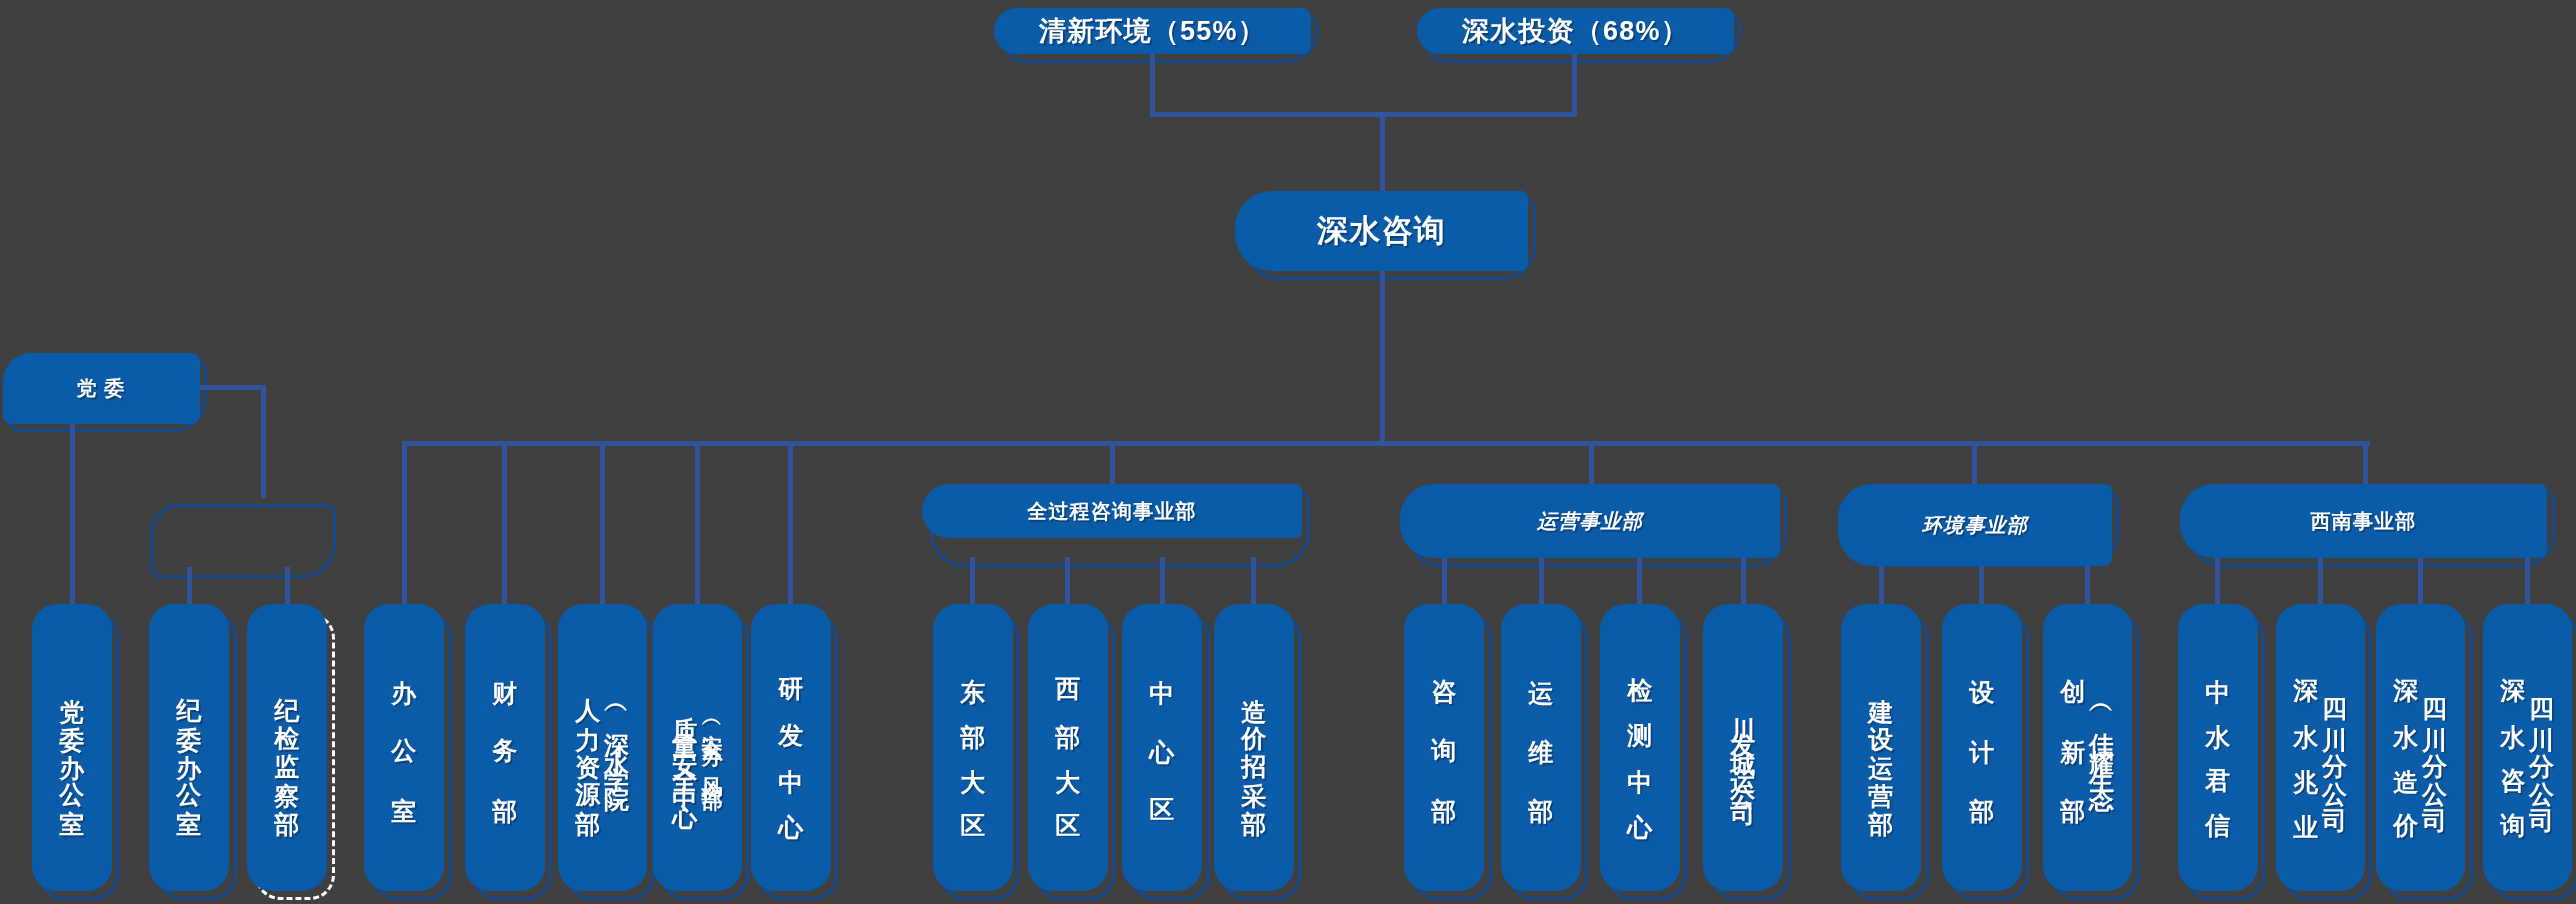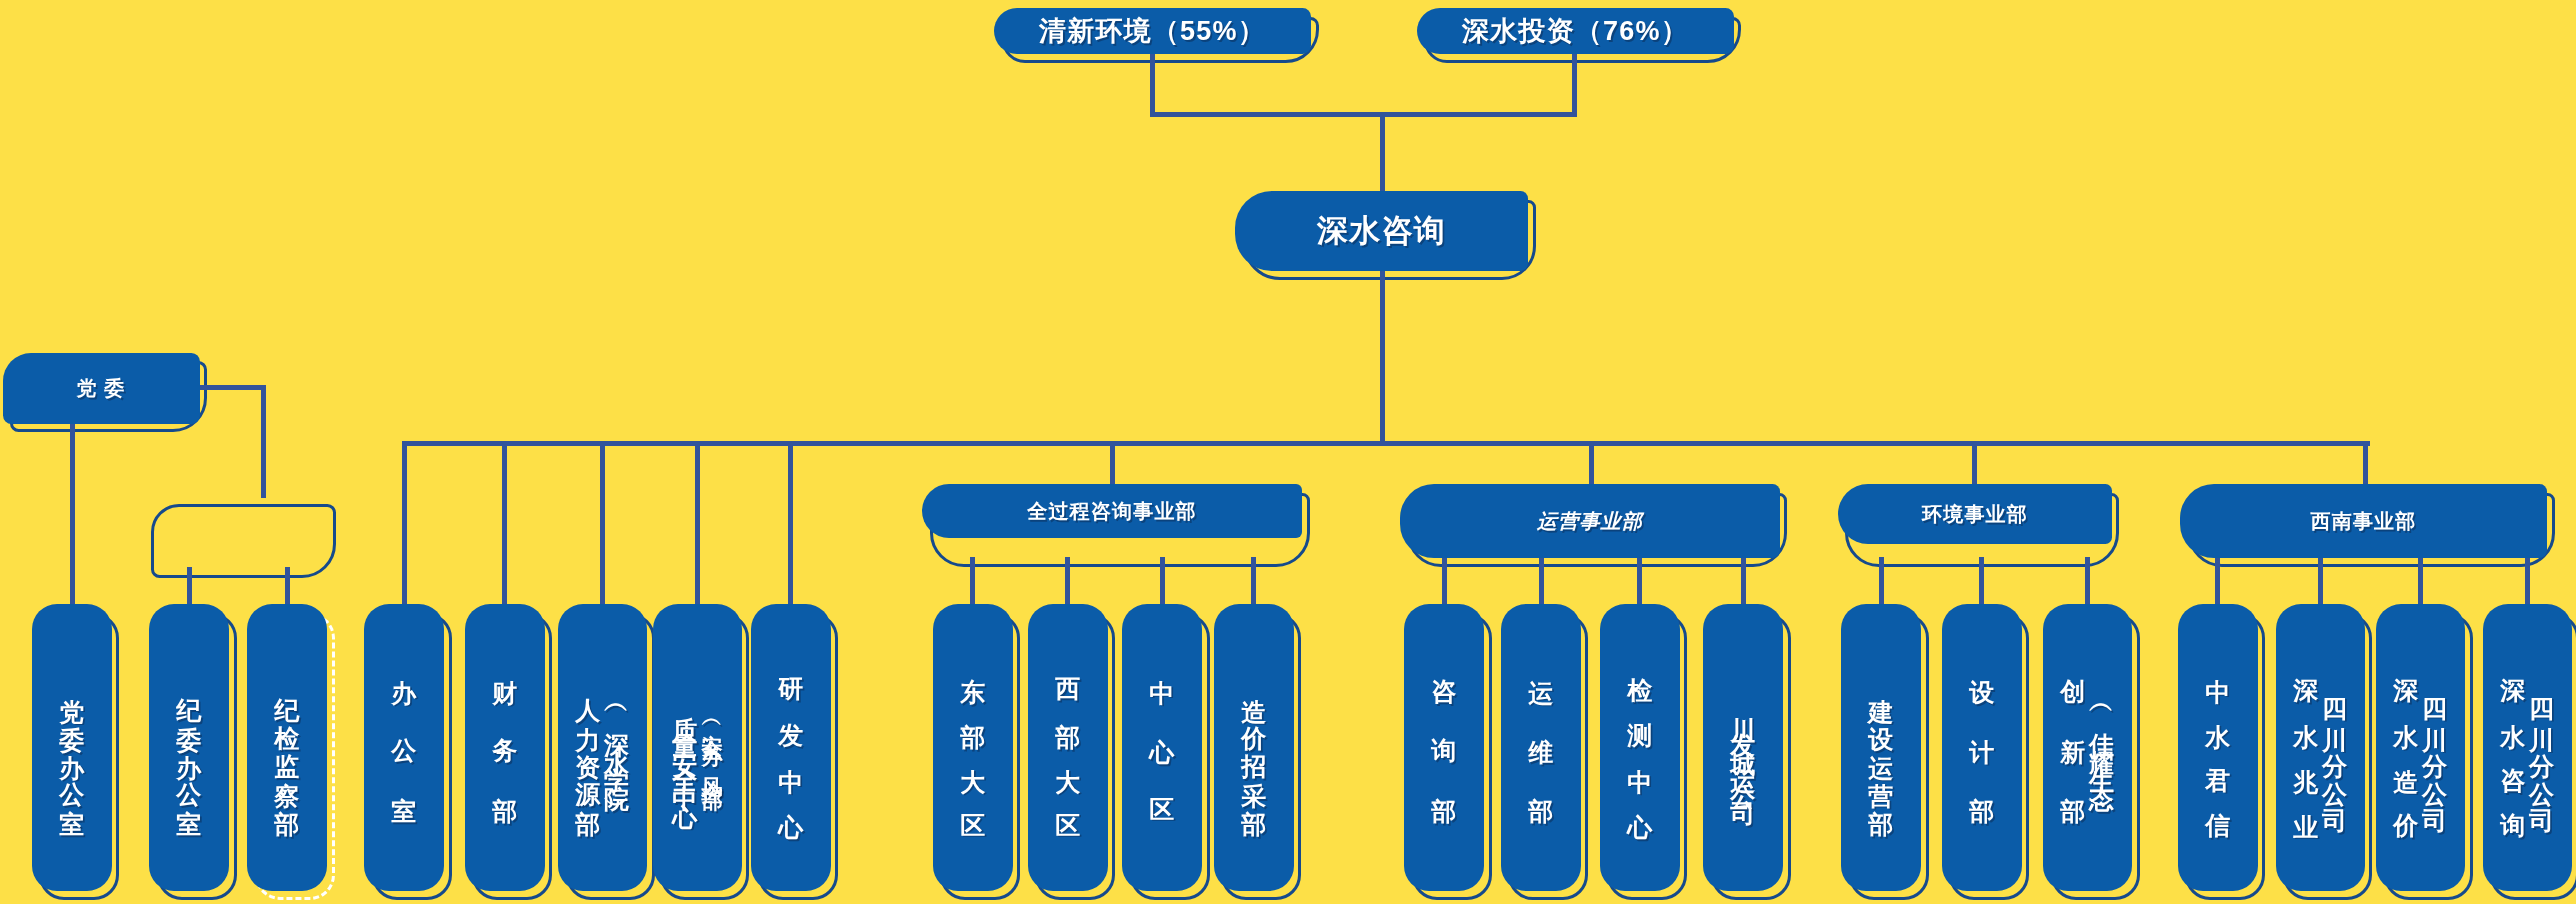--- a/index.html
+++ b/index.html
@@ -1,17 +1,17 @@
 <!DOCTYPE html>
 <html style="font-size:10px"><head>
 <meta charset="utf-8">
 <style>
   html,body{margin:0;padding:0;background:#000;}
   .canvas{
-    position:relative;width:2576px;height:905px;background:#fde047;overflow:hidden;
+    position:relative;width:2576px;height:905px;background:#404040;overflow:hidden;
     font-family:"Liberation Sans","DejaVu Sans",sans-serif;font-weight:bold;
   }
   .box{
     position:absolute;z-index:2;background:#0b5ca8;color:#ffffff;
     display:flex;align-items:center;justify-content:center;
     box-sizing:border-box;
     text-shadow:1.8px 1.8px 0 rgba(10,35,70,.45);
   }
   .shadow{
     position:absolute;z-index:0;border:3.7px solid #164a8c;box-sizing:border-box;background:transparent;
@@ -29,21 +29,21 @@
   .vcol{
     writing-mode:vertical-lr;text-orientation:mixed;white-space:nowrap;
     display:block;line-height:1.05;
   }
 </style>
 </head>
 <body>
 
 <div class="canvas" id="canvas">
   <div class="box h sh0">清新环境（55%）</div>
-  <div class="box h sh1">深水投资（76%）</div>
+  <div class="box h sh1">深水投资（68%）</div>
   <div class="box h root-box">深水咨询</div>
   <div class="box h dangwei">党 委</div>
 <div class="line" style="left: 1150px; top: 54px; width: 5px; height: 60px;"></div>
     <div class="line" style="left: 1572px; top: 54px; width: 5px; height: 60px;"></div>
     <div class="line" style="left: 1150px; top: 112px; width: 427px; height: 5px;"></div>
     <div class="line" style="left: 1380px; top: 116px; width: 5px; height: 76px;"></div>
     <div class="line" style="left: 1380px; top: 271px; width: 5px; height: 173px;"></div>
     <div class="line" style="left: 402px; top: 441px; width: 1968px; height: 5px;"></div>
     <div class="line" style="left: 402px; top: 444px; width: 5px; height: 162px;"></div>
     <div class="line" style="left: 502px; top: 444px; width: 5px; height: 162px;"></div>
@@ -151,21 +151,21 @@
     <div class="box v" style="left: 1600px; top: 604px; width: 80px; height: 287px;">
       <div class="cols">
         <span class="vcol" style="font-size: 25px; letter-spacing: 45px;">检测中心</span>
       </div>
     </div>
     <div class="box v" style="left: 1703px; top: 604px; width: 80px; height: 287px;">
       <div class="cols">
         <span class="vcol" style="font-size: 25px; letter-spacing: 17.3px;">川发城运公司</span>
       </div>
     </div>
-    <div class="box h div-h" style="left: 1838px; top: 484px; width: 274px; height: 60px;">环境事业部</div>
+    <div class="box h div-h" style="left: 1838px; top: 484px; width: 274px; height: 82px; font-style: italic;">环境事业部</div>
     <div class="box v" style="left: 1841px; top: 604px; width: 80px; height: 287px;">
       <div class="cols">
         <span class="vcol" style="font-size: 25px; letter-spacing: 28px;">建设运营部</span>
       </div>
     </div>
     <div class="box v" style="left: 1942px; top: 604px; width: 80px; height: 287px;">
       <div class="cols">
         <span class="vcol" style="font-size: 25px; letter-spacing: 59px;">设计部</span>
       </div>
     </div>

